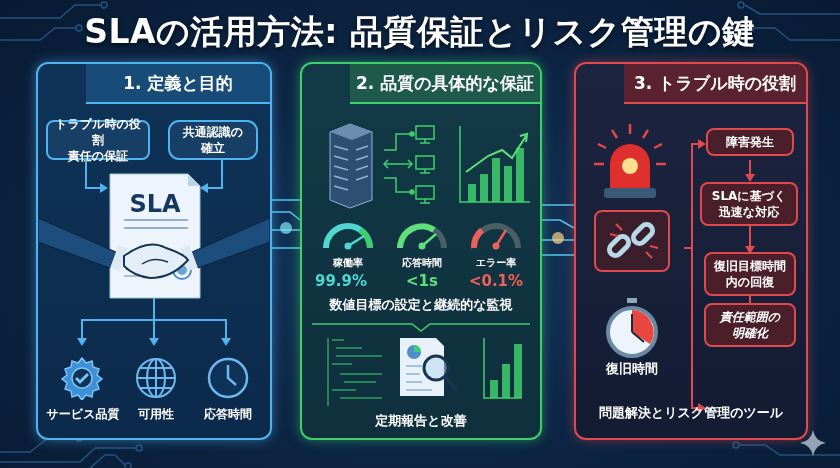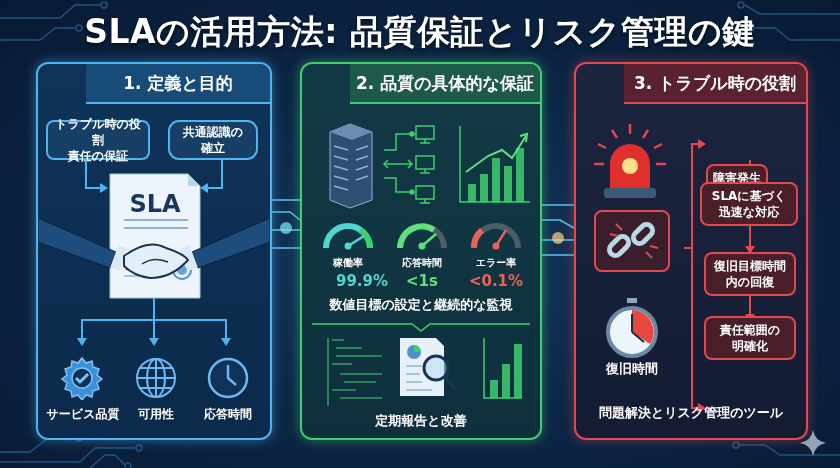--- a/index.html
+++ b/index.html
@@ -215,21 +215,21 @@
     <path d="M6 32 A22 22 0 0 1 50 32" stroke="#4a5e66" stroke-width="6" fill="none"></path>
     <path d="M6 32 A22 22 0 0 1 14 14" stroke="#f0605a" stroke-width="6" fill="none"></path>
     <line x1="28" y1="30" x2="38" y2="14" stroke="#f0605a" stroke-width="2.5"></line>
     <circle cx="28" cy="30" r="3.5" fill="#f0605a"></circle>
   </svg>
 
   <div class="label gauge-label" style="left:10px; top:192px; width:72px;">稼働率</div>
   <div class="label gauge-label" style="left:84px; top:192px; width:72px;">応答時間</div>
   <div class="label gauge-label" style="left:158px; top:192px; width:72px;">エラー率</div>
 
-  <div class="label gauge-val" style="left:24px; top:208px; width:72px; color:#4fd6d0;">99.9%</div>
+  <div class="label gauge-val" style="left:3px; top:208px; width:72px; color:#4fd6d0;">99.9%</div>
   <div class="label gauge-val" style="left:84px; top:208px; width:72px; color:#5ee07a;">&lt;1s</div>
   <div class="label gauge-val" style="left:158px; top:208px; width:72px; color:#f0605a;">&lt;0.1%</div>
 
   <div class="label" style="left:0; top:232px; width:238px; font-size:13px;">数値目標の設定と継続的な監視</div>
 
   <svg class="abs" style="left:10px; top:256px;" width="218" height="12" viewBox="0 0 218 12">
     <path d="M0 4 H100 L109 11 L118 4 H218" stroke="#3ecf6d" stroke-width="1.5" fill="none"></path>
   </svg>
 
   <svg class="abs" style="left:10px; top:270px;" width="218" height="76" viewBox="0 0 218 76">
@@ -311,36 +311,36 @@
     <g stroke="#e0494e" stroke-width="2" fill="none">
       <path d="M14 112 H22 V8 H30"></path>
       <path d="M14 112 H22 V272 H30"></path>
       <line x1="80" y1="24" x2="80" y2="40"></line>
       <line x1="80" y1="90" x2="80" y2="112"></line>
       <line x1="80" y1="160" x2="80" y2="180"></line>
     </g>
     <path d="M28 3 L36 8 L28 13Z M28 267 L36 272 L28 277Z M75 38 L80 46 L85 38Z M75 110 L80 118 L85 110Z M75 178 L80 186 L85 178Z" fill="#e0494e"></path>
   </svg>
 
-  <div class="box p3box" style="left:130px; top:64px; width:62px; height:28px;margin-top:36px;">
+  <div class="box p3box" style="left:130px; top:64px; width:88px; height:28px;">
     <div>障害発生</div>
   </div>
   <div class="box p3box" style="left:124px; top:118px; width:98px; height:44px;">
     <div>
       <div>SLAに基づく</div>
       <div>迅速な対応</div>
     </div>
   </div>
   <div class="box p3box" style="left:128px; top:188px; width:92px; height:44px;">
     <div>
       <div>復旧目標時間</div>
       <div>内の回復</div>
     </div>
   </div>
-  <div class="box p3box" style="left:128px; top:252px; width:92px; height:44px;">
+  <div class="box p3box" style="left:128px; top:239px; width:92px; height:44px;font-style:italic;">
     <div>
       <div>責任範囲の</div>
       <div>明確化</div>
     </div>
   </div>
 
   <div class="label" style="left:0; top:340px; width:230px; font-size:13px;">問題解決とリスク管理のツール</div>
 </div>
 
 <svg class="star" width="26" height="26" viewBox="0 0 26 26">

